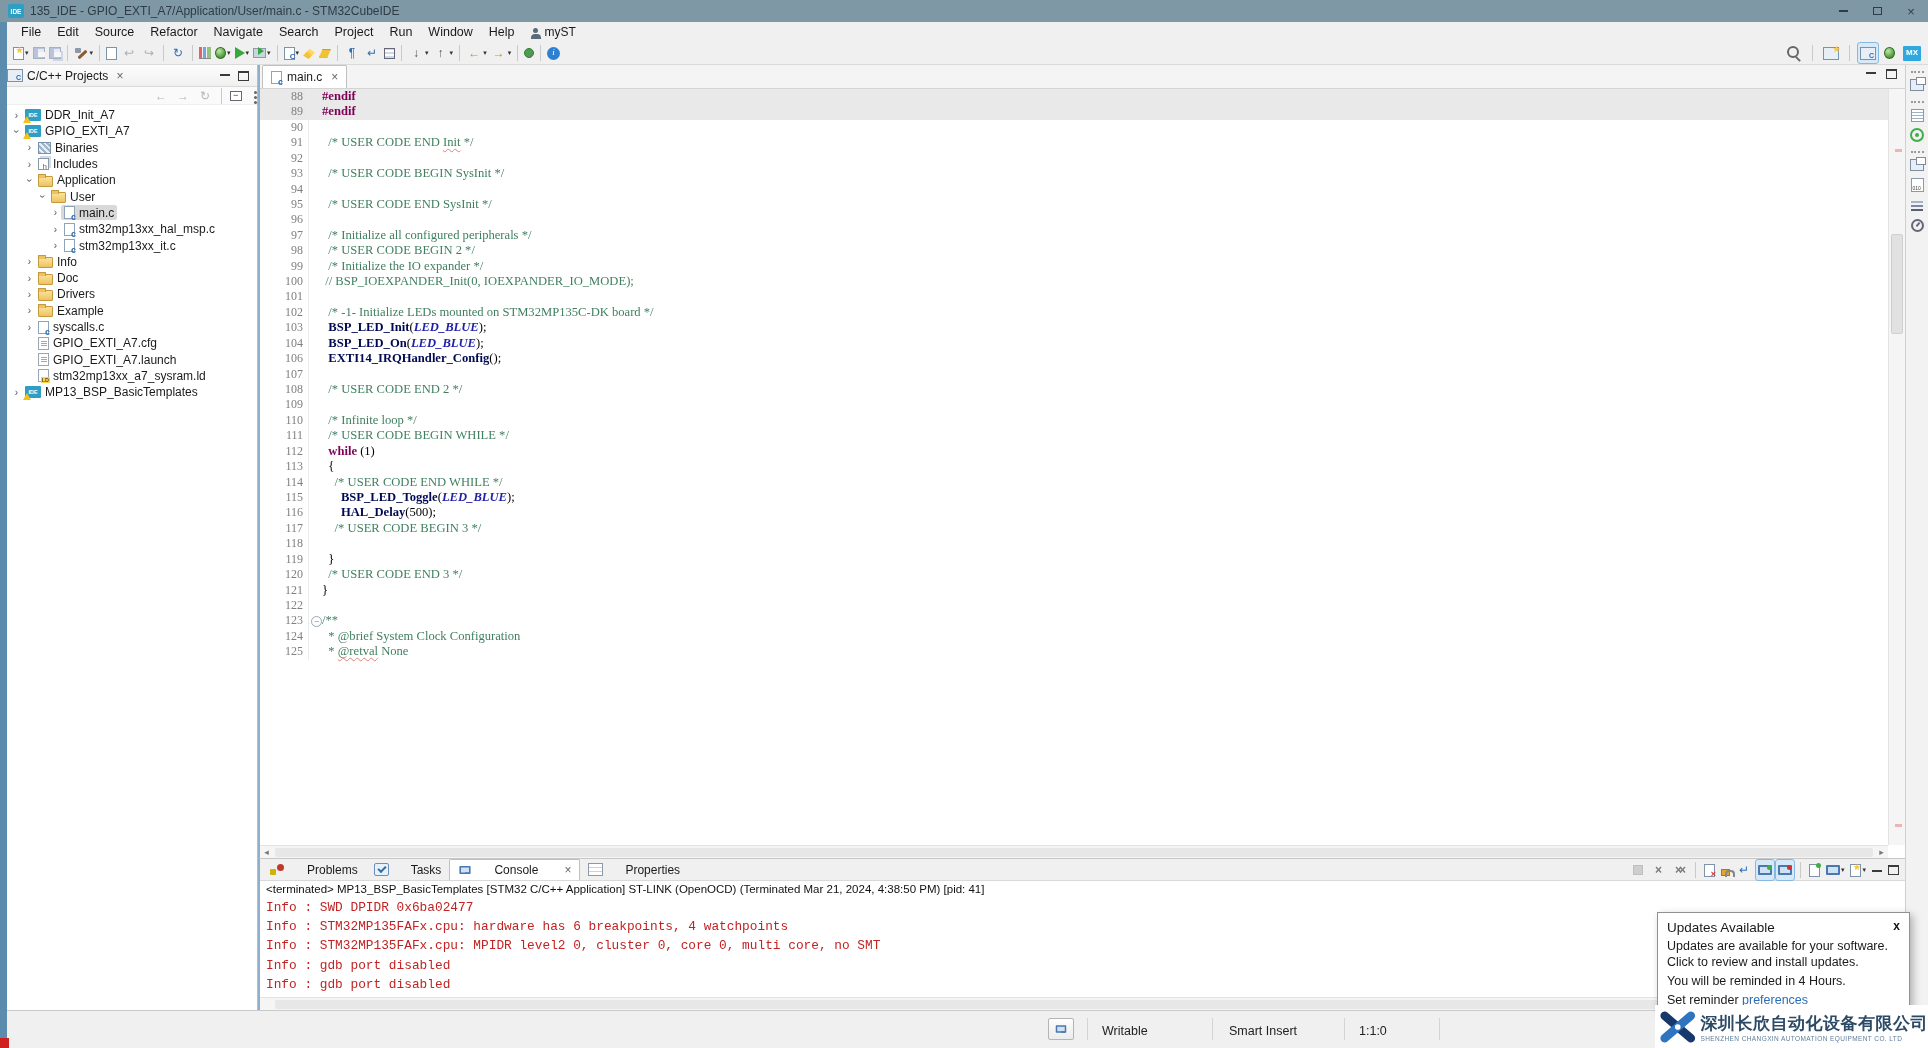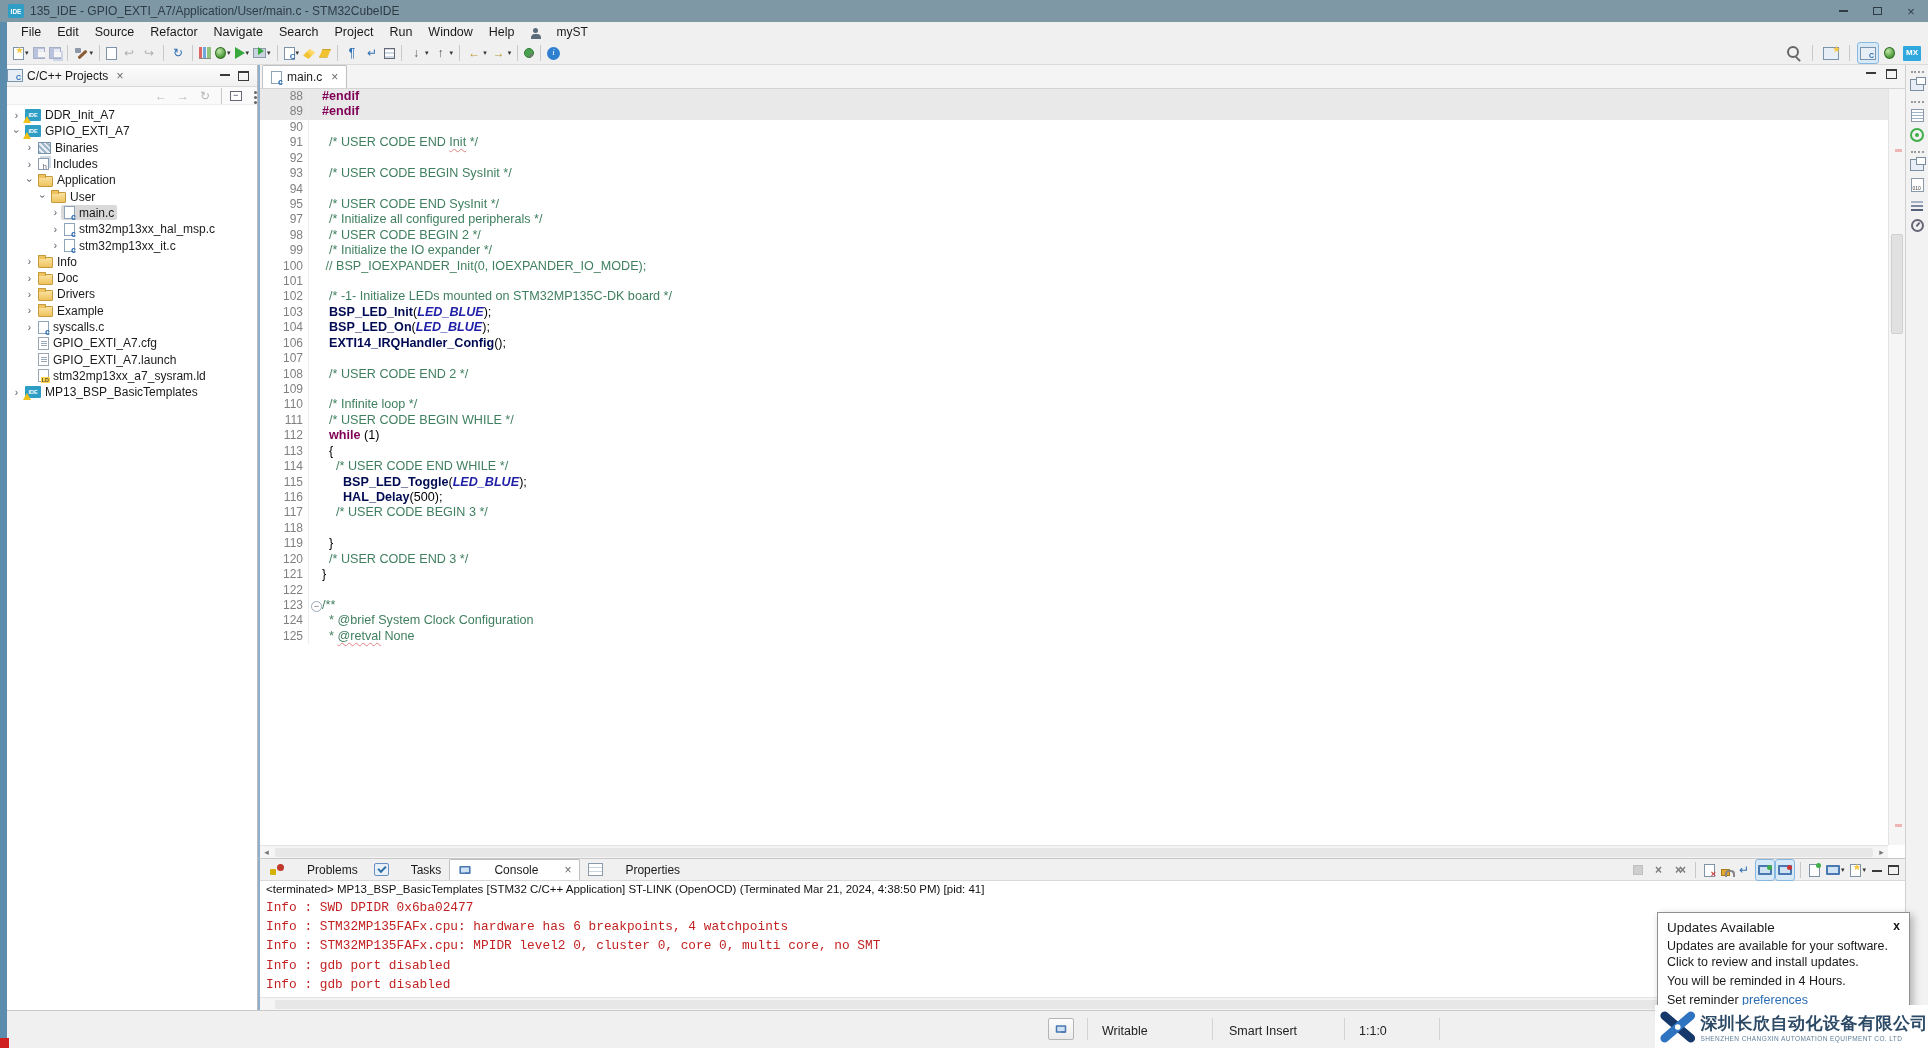--- a/index.html
+++ b/index.html
@@ -12,21 +12,21 @@
 .appbadge{width:16px;height:14px;background:#2f9ec4;color:#fff;font-size:6.5px;font-weight:bold;display:flex;align-items:center;justify-content:center;border-radius:2px}
 #titletext{color:#2e3c45;font-size:12px}
 .winctl{margin-left:auto;display:flex;height:22px}
 .wbtn{width:34px;height:22px;display:flex;align-items:center;justify-content:center;color:#2e3c45}
 .w-min{width:9px;height:1px;border-top:2px solid #2e3c45}
 .w-max{width:9px;height:8px;border:1px solid #2e3c45}
 .w-x{font-size:13px;line-height:1}
 
 #menubar{position:absolute;top:22px;left:7px;right:0;height:20px;background:#f0f0f0;display:flex;align-items:center;padding-left:6px}
 .mitem{padding:2px 8px;font-size:12.5px}
-.myst{display:flex;align-items:flex-end;gap:16px;padding:0 8px}
+.myst{display:flex;align-items:flex-end;gap:4px;padding:0 8px}
 .person{width:10px;height:11px;position:relative}
 .person::before{content:"";position:absolute;left:2.5px;top:0;width:5px;height:5px;border-radius:50%;background:#5a6b7a}
 .person::after{content:"";position:absolute;left:0;bottom:0;width:10px;height:5px;border-radius:4px 4px 0 0;background:#5a6b7a}
 
 
 #toolbar{position:absolute;top:42px;left:7px;right:130px;height:23px;background:#f0f0f0;border-bottom:1px solid #dadada;display:flex;align-items:center;padding-left:4px;overflow:hidden}
 #persp{position:absolute;top:42px;right:0;width:130px;height:23px;background:#f0f0f0;border-bottom:1px solid #dadada;display:flex;align-items:center;justify-content:flex-end;padding-right:5px;gap:4px}
 .tsep{width:1px;height:16px;background:#c9c9c9;margin:0 4px;flex:none}
 .tbi{height:20px;padding:0 2px;display:flex;align-items:center;flex:none;border-radius:2px}
 .dis{opacity:.42}
@@ -108,21 +108,21 @@
 .t-file::after{content:"";position:absolute;left:2px;top:3px;width:6px;height:1px;background:#9ab;box-shadow:0 2px 0 #9ab,0 4px 0 #9ab}
 .t-ld{width:11px;height:13px;background:#fff;border:1px solid #9aa7b5;position:relative}
 .t-ld::after{content:"LD";position:absolute;right:-2px;bottom:-2px;font-size:5.5px;font-weight:bold;color:#553;background:#ffd24a;padding:0 1px}
 
 
 #editor{position:absolute;left:258px;top:65px;width:1647px;height:793px;background:#fff;border-left:2px solid #8fb0cc}
 #etabbar{height:24px;background:#f4f4f4;border-bottom:1px solid #d4d4d4;display:flex;align-items:flex-end;position:relative}
 .etab{display:inline-flex;align-items:center;gap:5px;height:23px;padding:0 8px;background:#fff;border:1px solid #c0c0c0;border-bottom:none;border-radius:2px 2px 0 0;margin-left:2px;font-size:12px}
 .ectl{position:absolute;right:8px;top:4px;display:flex;gap:10px}
 #edbody{position:absolute;top:24px;left:0;right:17px;bottom:13px;overflow:hidden}
-.crow{display:flex;height:15.43px;line-height:15.43px;font-family:Liberation Sans, sans-serif;font-size:12.6px}
+.crow{display:flex;height:15.43px;line-height:15.43px;font-family:Liberation Serif, serif;font-size:12.6px}
 .crow.hl{background:#e9e9e9}
 .ann{width:12px;flex:none}
 .lnum{width:36px;flex:none;text-align:right;padding-right:5px;color:#808080;font-size:12px}
 .fold{width:14px;flex:none;position:relative;border-left:1px solid #ececec}
 .fold.on::before{content:"−";position:absolute;left:2px;top:3px;width:9px;height:9px;border:1px solid #98a8b8;border-radius:50%;font-size:9px;line-height:8px;text-align:center;color:#667;background:#fff}
 .code{white-space:pre}
 .pl{color:#000}
 .com{color:#3f7f5f}
 .kw{color:#7f0055;font-weight:bold}
 .fn{color:#000a52;font-weight:bold}
@@ -575,20 +575,26 @@
           <span class="code"></span>
         </div>
         <div class="crow">
           <span class="ann"></span>
           <span class="lnum">95</span>
           <span class="fold"></span>
           <span class="code"><span class="com">  /* USER CODE END SysInit */</span></span>
         </div>
         <div class="crow">
           <span class="ann"></span>
+          <span class="lnum">96</span>
+          <span class="fold"></span>
+          <span class="code"></span>
+        </div>
+        <div class="crow">
+          <span class="ann"></span>
           <span class="lnum">97</span>
           <span class="fold"></span>
           <span class="code"><span class="com">  /* Initialize all configured peripherals */</span></span>
         </div>
         <div class="crow">
           <span class="ann"></span>
           <span class="lnum">98</span>
           <span class="fold"></span>
           <span class="code"><span class="com">  /* USER CODE BEGIN 2 */</span></span>
         </div>

